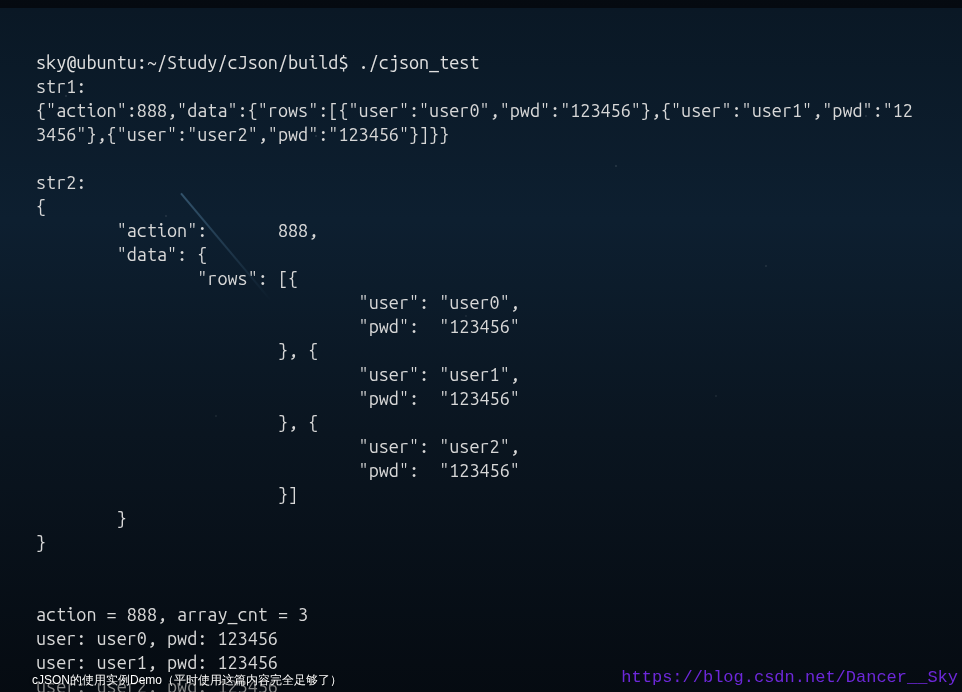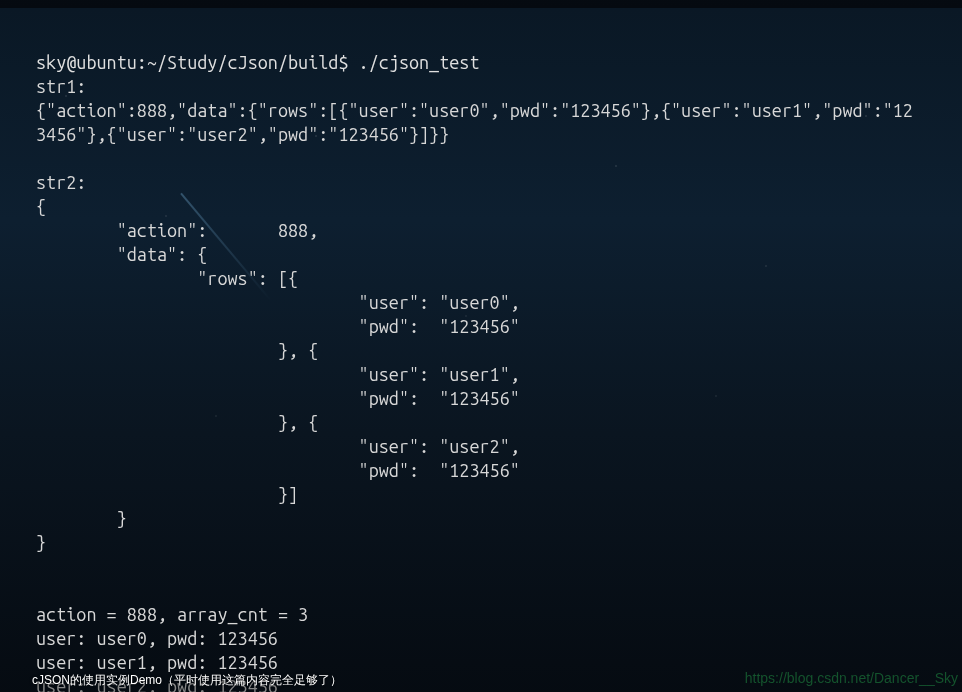--- a/index.html
+++ b/index.html
@@ -67,23 +67,23 @@
       color: #ffffff;
       font-family: "PingFang SC", "Microsoft YaHei", sans-serif;
       font-size: 12px;
       z-index: 2;
       text-shadow: 0 0 3px rgba(0,0,0,0.8);
     }
     .watermark {
       position: absolute;
       bottom: 10px;
       right: 12px;
-      color: #14532d;
-      font-family: Liberation Sans, sans-serif;
-      font-size: 14px;
+      color: #6d28d9;
+      font-family: Liberation Mono, monospace;
+      font-size: 17px;
       z-index: 2;
     }
   </style>
 </head>
 <body>
 
 <div class="terminal">
 <span class="prompt-user">sky@ubuntu:~/Study/cJson/build$ ./cjson_test</span>
 <span class="output">str1:</span>
 <span class="output">{"action":888,"data":{"rows":[{"user":"user0","pwd":"123456"},{"user":"user1","pwd":"12</span>

